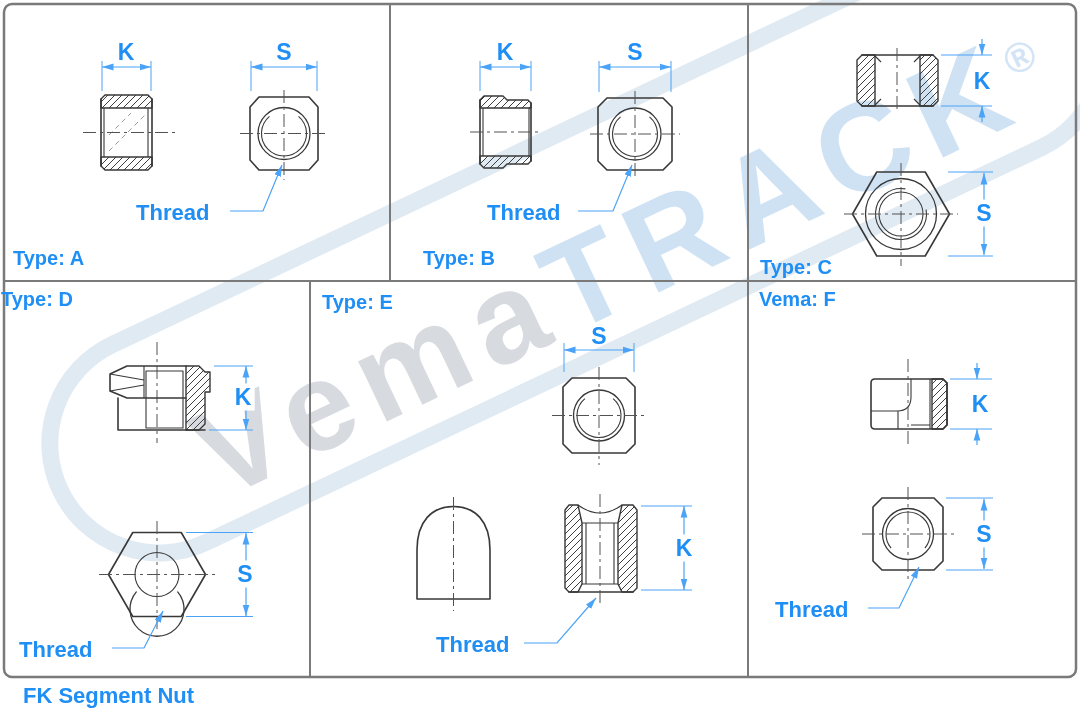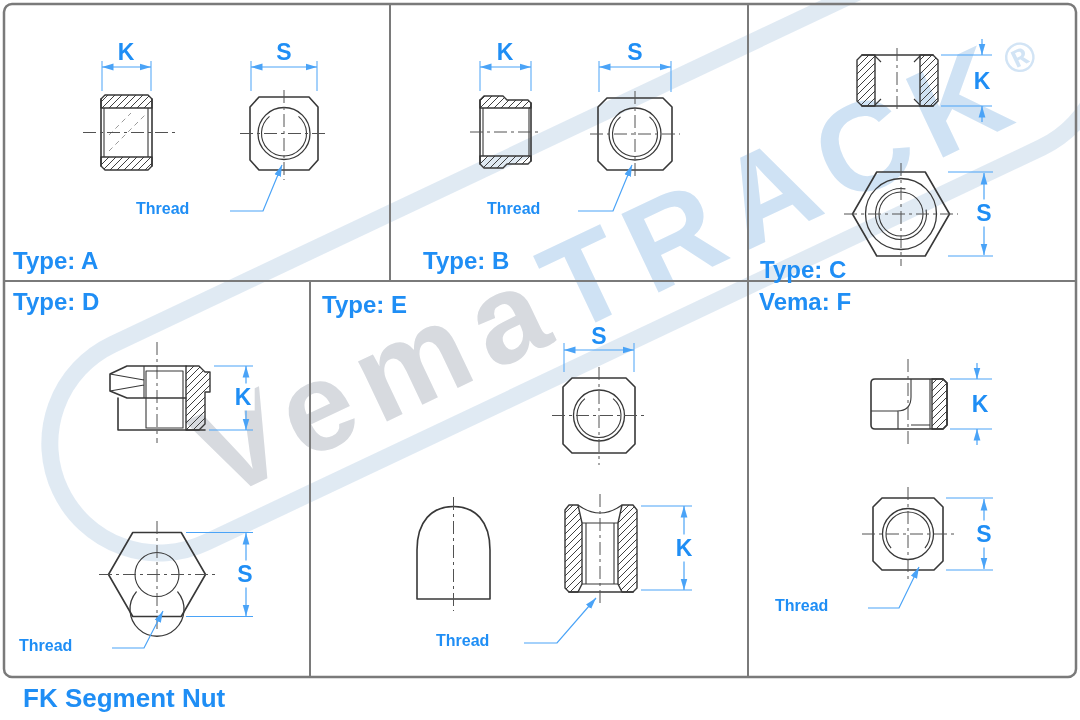--- a/index.html
+++ b/index.html
@@ -20,25 +20,25 @@
   .il{fill:none;stroke:#383838;stroke-width:1.1;stroke-linejoin:round;}
   .thr{fill:none;stroke:#8f8f8f;stroke-width:0.9;stroke-dasharray:5 4;}
   .hf{fill:url(#h);stroke:#383838;stroke-width:1.4;stroke-linejoin:round;}
   .cl{fill:none;stroke:#525252;stroke-width:1;stroke-dasharray:13 4 3 4;}
   .dim{fill:none;stroke:#4aa3f7;stroke-width:1.2;}
   .ext{fill:none;stroke:#4aa3f7;stroke-width:1;}
   .grid{fill:none;stroke:#7a7a7a;stroke-width:2;}
   .obor{fill:none;stroke:#7a7a7a;stroke-width:2.5;}
   
   .lbl{position:absolute;font-weight:bold;color:#1f8ef5;z-index:3;white-space:nowrap;}
-  .type{font-size:24px;}
+  .type{font-size:20px;}
   .dimlbl{font-size:23px;transform:translate(-50%,-50%);}
   .dimbg{background:#ffffff;padding:0 3px;}
-  .thread{font-size:16px;}
-  .caption{font-size:26px;}
+  .thread{font-size:22px;}
+  .caption{font-size:22px;}
 </style>
 </head>
 <body>
 
 <div id="canvas">
 
   <div>
     <div class="wm-band"></div>
     <div class="wm-text"><span class="wm-gray">Vema</span><span class="wm-blue">TRACK</span><span class="wm-reg">®</span></div>
   </div>
@@ -180,21 +180,21 @@
       <path class="cl" d="M908,487 V581 M862,534 H954"></path>
       <path class="ext" d="M946,498 H993 M946,570 H993"></path>
       <line class="dim" x1="984" y1="499" x2="984" y2="569" marker-start="url(#arw)" marker-end="url(#arw)"></line>
       <polyline class="dim" points="868,608 899,608 919,567" marker-end="url(#arw)"></polyline>
     </g>
   </svg>
 
   <div class="lbl type" style="left:13px;top:247px">Type: A</div>
   <div class="lbl type" style="left:423px;top:247px">Type: B</div>
   <div class="lbl type" style="left:760px;top:256px">Type: C</div>
-  <div class="lbl type" style="left:13px;top:288px">Type: D</div>
+  <div class="lbl type" style="left:1px;top:288px">Type: D</div>
   <div class="lbl type" style="left:322px;top:291px">Type: E</div>
   <div class="lbl type" style="left:759px;top:288px">Vema: F</div>
 
   <div class="lbl dimlbl" style="left:126px;top:52px">K</div>
   <div class="lbl dimlbl" style="left:284px;top:52px">S</div>
   <div class="lbl dimlbl" style="left:505px;top:52px">K</div>
   <div class="lbl dimlbl" style="left:635px;top:52px">S</div>
   <div class="lbl dimlbl" style="left:982px;top:81px">K</div>
   <div class="lbl dimlbl dimbg" style="left:984px;top:213px">S</div>
   <div class="lbl dimlbl dimbg" style="left:243px;top:397px">K</div>

